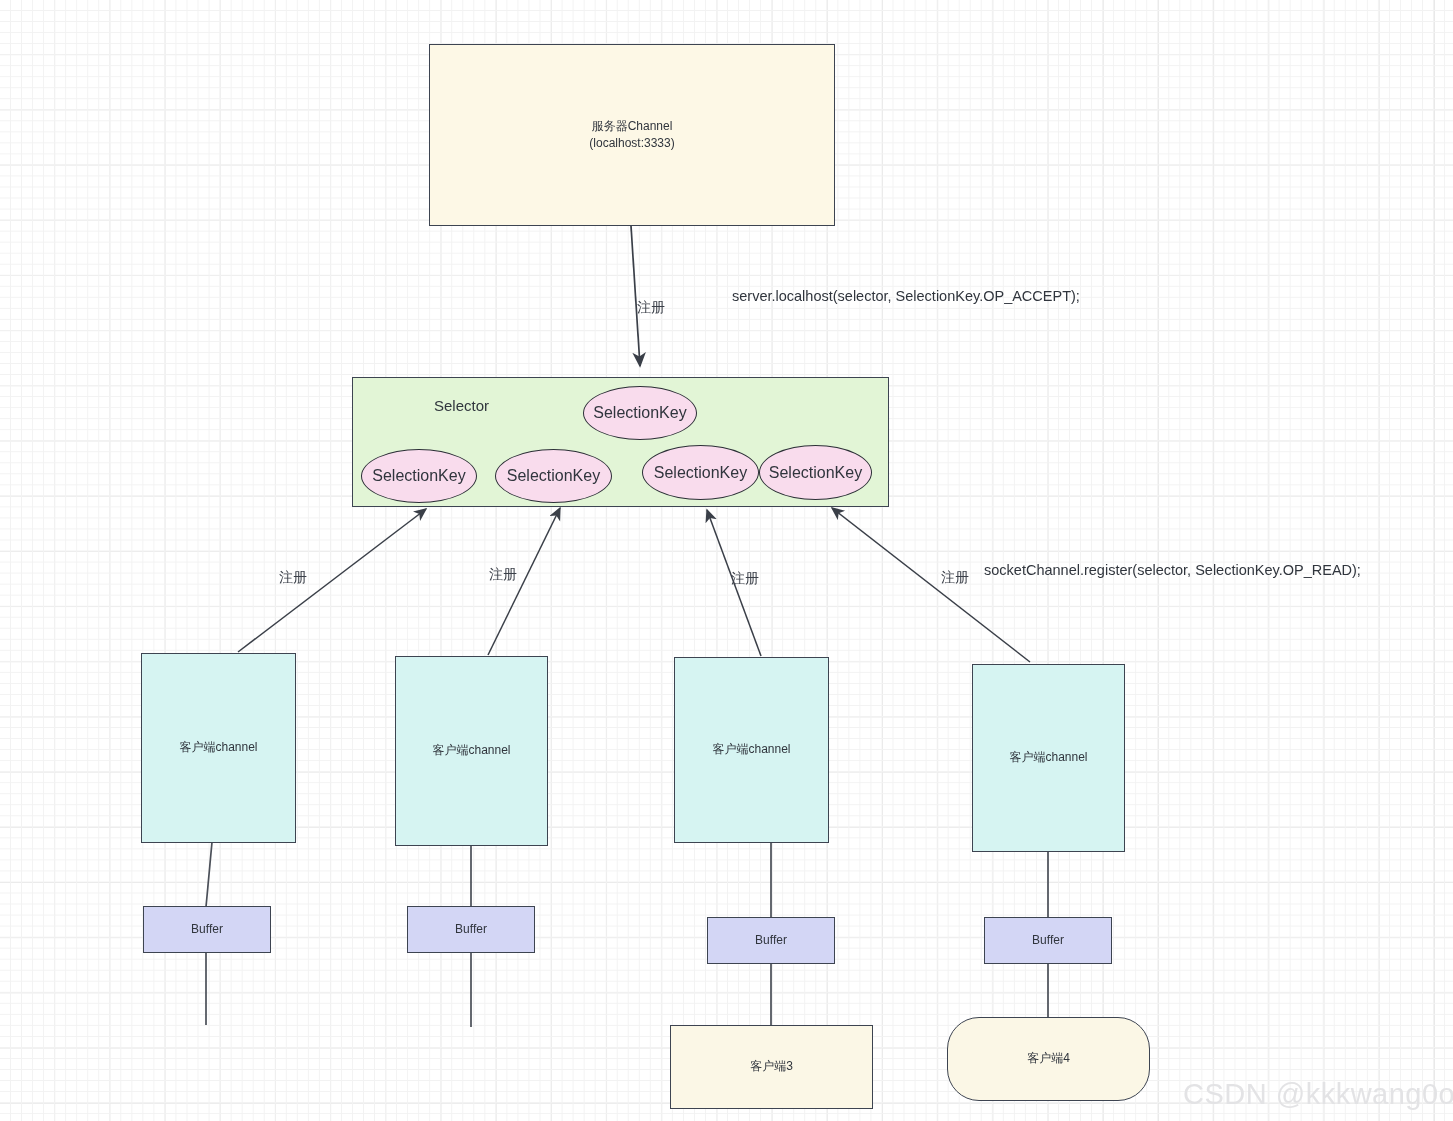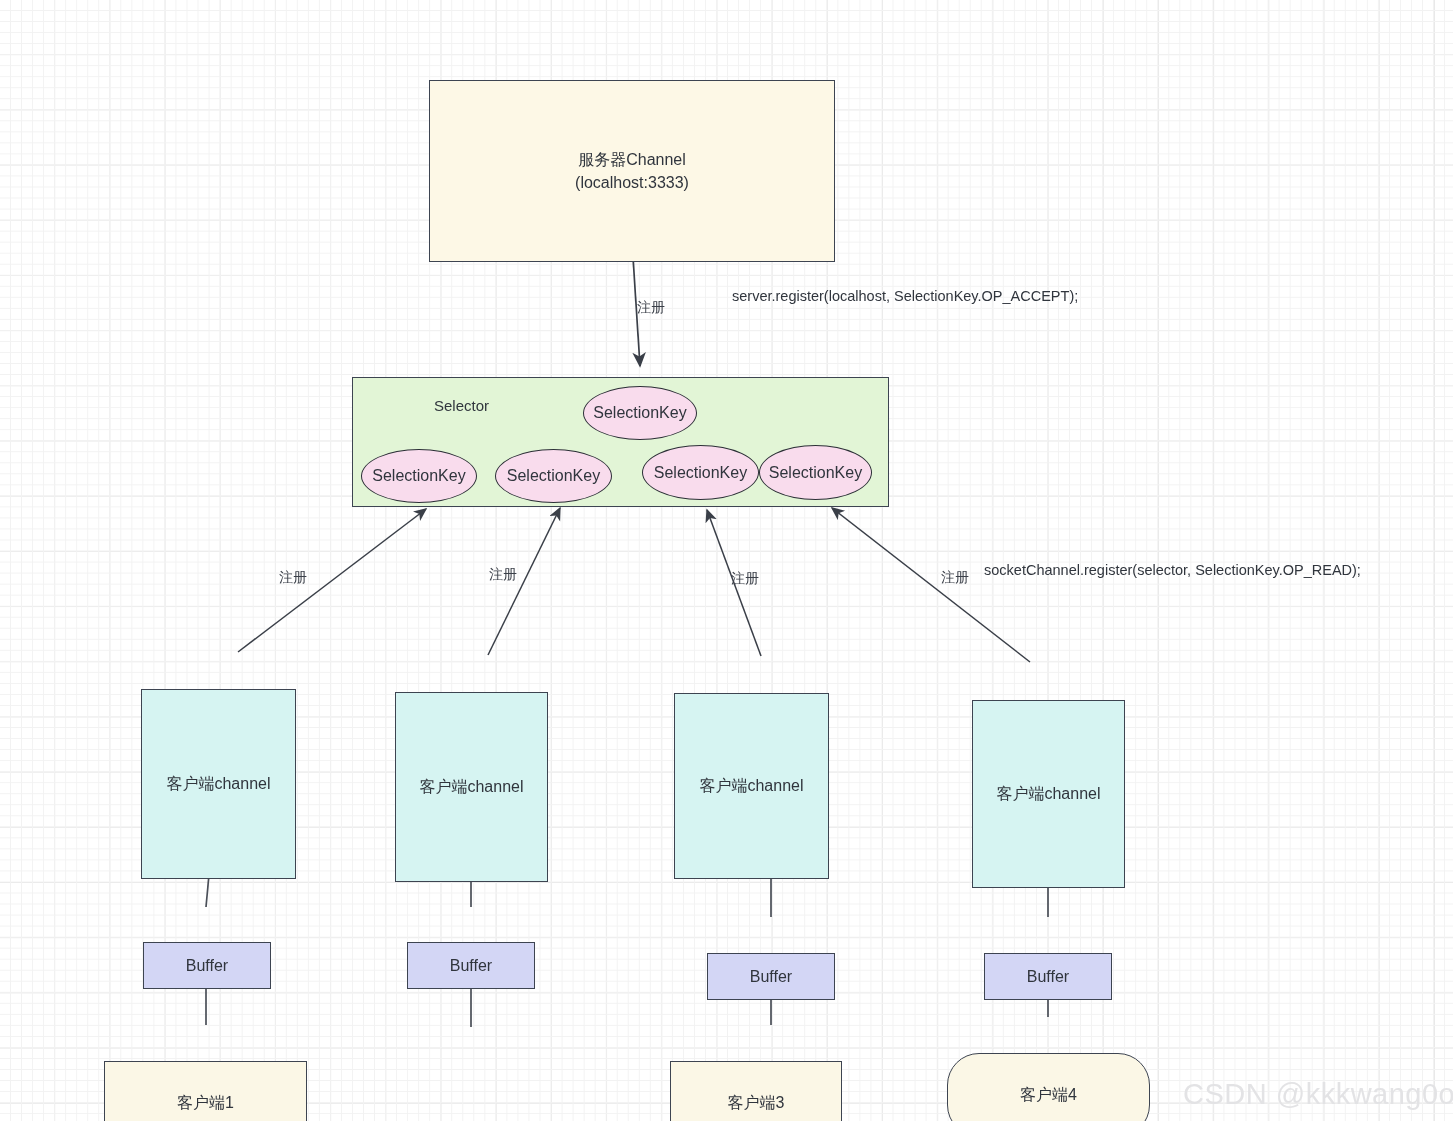--- a/index.html
+++ b/index.html
@@ -38,24 +38,23 @@
   }
   .node {
     position: absolute;
     box-sizing: border-box;
     border: 1.6px solid #3d4451;
     display: flex;
     align-items: center;
     justify-content: center;
     text-align: center;
     color: #30353d;
-    font-size: 16px;
+    font-size: 12px;
     line-height: 1.45;
     white-space: pre-line;
-    margin-top: 36px;
   }
   .node-server {
     background: #fdf8e6;
   }
   .node-client {
     background: #fbf7e6;
   }
   .node-channel {
     background: #d6f4f2;
   }
@@ -210,34 +209,31 @@
   <div class="node node-buffer" style="left:407px; top:906px; width:128px; height:47px;">
     <span>Buffer</span>
   </div>
   <div class="node node-buffer" style="left:707px; top:917px; width:128px; height:47px;">
     <span>Buffer</span>
   </div>
   <div class="node node-buffer" style="left:984px; top:917px; width:128px; height:47px;">
     <span>Buffer</span>
   </div>
 
-  <div class="node node-client" style="left:104px; top:1025px; width:203px; height:84px;">
-    <span>客户端1</span>
-  </div>
-  <div class="node node-client" style="left:670px; top:1025px; width:172px; height:84px;">
+  <div class="node node-client" style="left:670px; top:1025px; width:203px; height:84px;">
     <span>客户端3</span>
   </div>
   <div class="node node-client" style="left:947px; top:1017px; width:203px; height:84px;border-radius:32px;">
     <span>客户端4</span>
   </div>
 
   <div class="edge-label" style="left:637px; top:299px;">注册</div>
   <div class="edge-label" style="left:279px; top:569px;">注册</div>
   <div class="edge-label" style="left:489px; top:566px;">注册</div>
   <div class="edge-label" style="left:731px; top:570px;">注册</div>
   <div class="edge-label" style="left:941px; top:569px;">注册</div>
 
-  <div class="code-label" style="left:732px; top:288px;">server.register(localhost, SelectionKey.OP_ACCEPT);</div>
+  <div class="code-label" style="left:732px; top:288px;">server.localhost(selector, SelectionKey.OP_ACCEPT);</div>
   <div class="code-label" style="left:984px; top:562px;">socketChannel.register(selector, SelectionKey.OP_READ);</div>
 
   <div class="watermark" style="left:1183px; top:1078px;">CSDN @kkkwang0o0</div>
 
 </div>
 
 </body></html>

